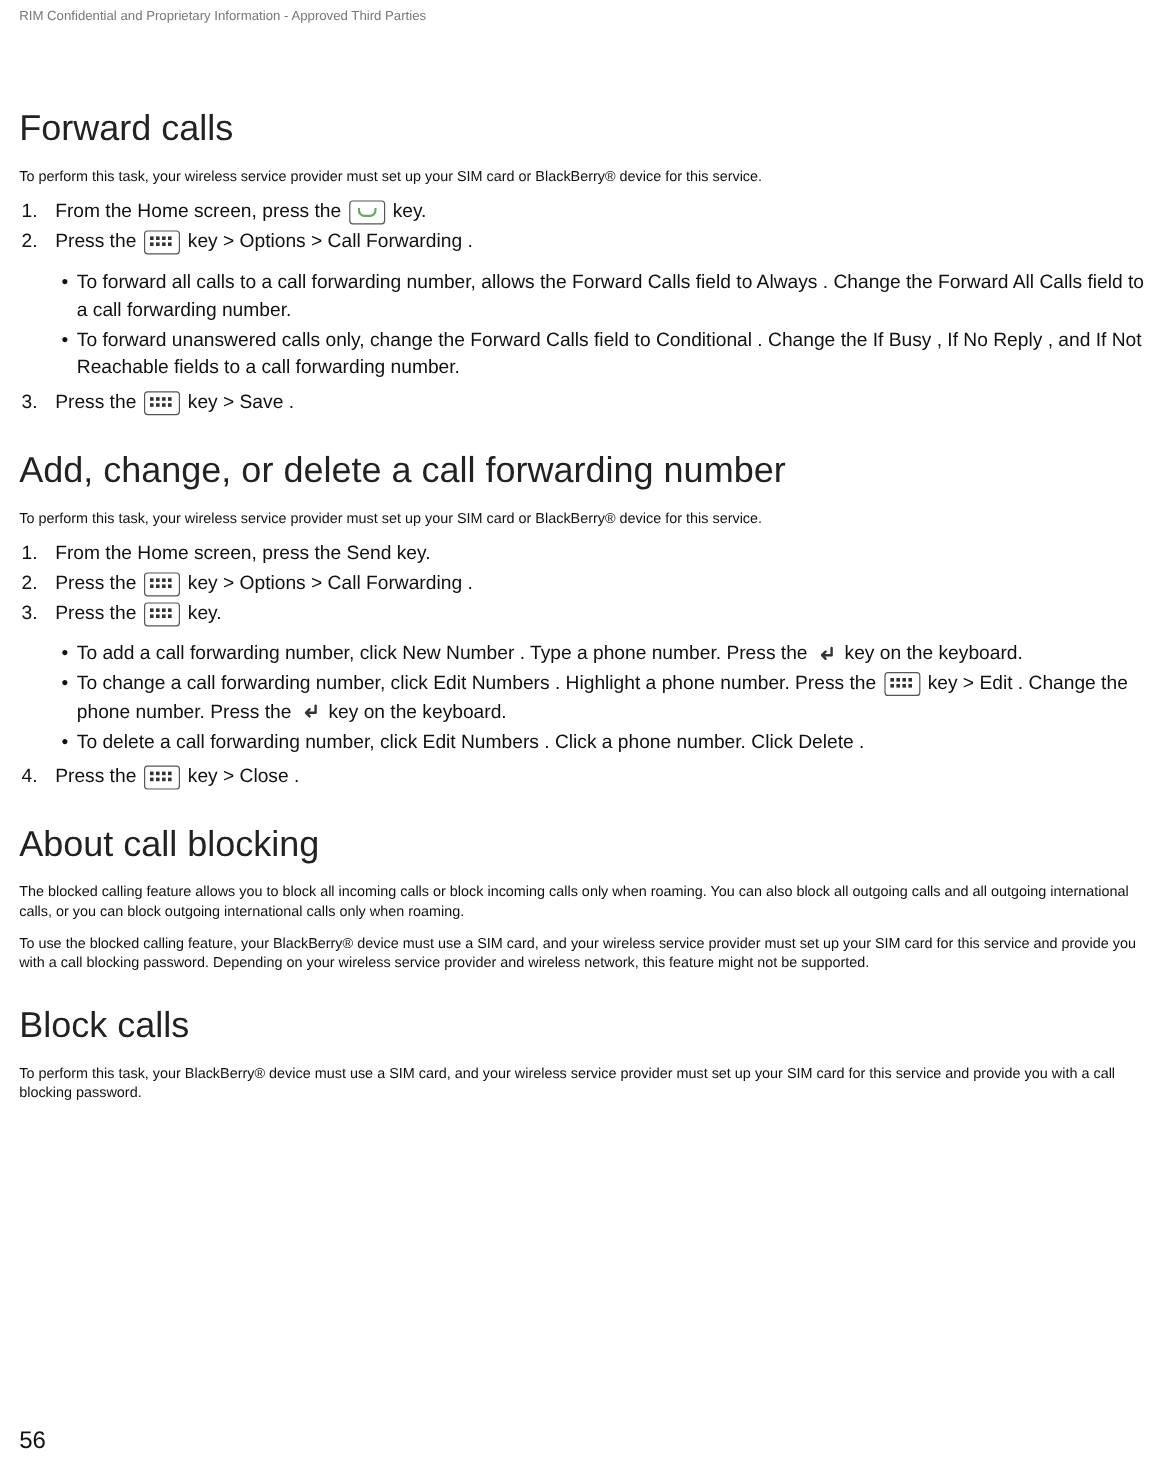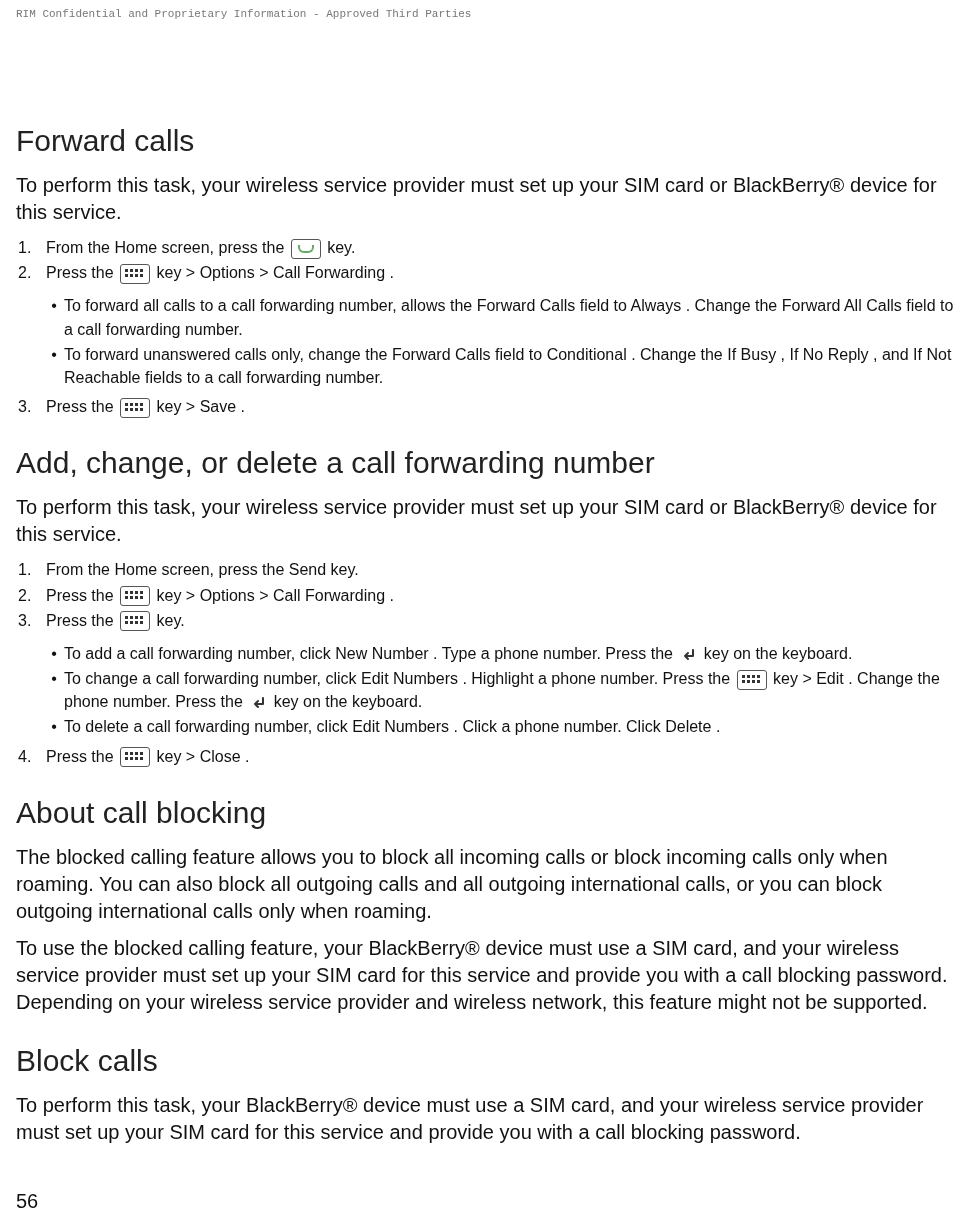--- a/index.html
+++ b/index.html
@@ -14,32 +14,31 @@
   .page {
     position: relative;
     width: 973px;
     min-height: 1227px;
     padding: 8px 16px 40px 16px;
     box-sizing: border-box;
   }
   .header-note {
     font-size: 11px;
     color: #777;
-    margin-bottom: 104px;
-    font-family: Liberation Mono, monospace;
+    margin-bottom: 71px;
   }
   h1 {
     font-family: "Trebuchet MS", "Segoe UI", sans-serif;
     font-weight: 400;
     font-size: 30px;
     margin: 0 0 14px 0;
     color: #222;
   }
   p {
-    font-size: 20px;
+    font-size: 12px;
     line-height: 1.35;
     margin: 0 0 10px 0;
   }
   .steps {
     margin: 4px 0 10px 0;
     padding: 0;
   }
   .step {
     display: flex;
     align-items: flex-start;

